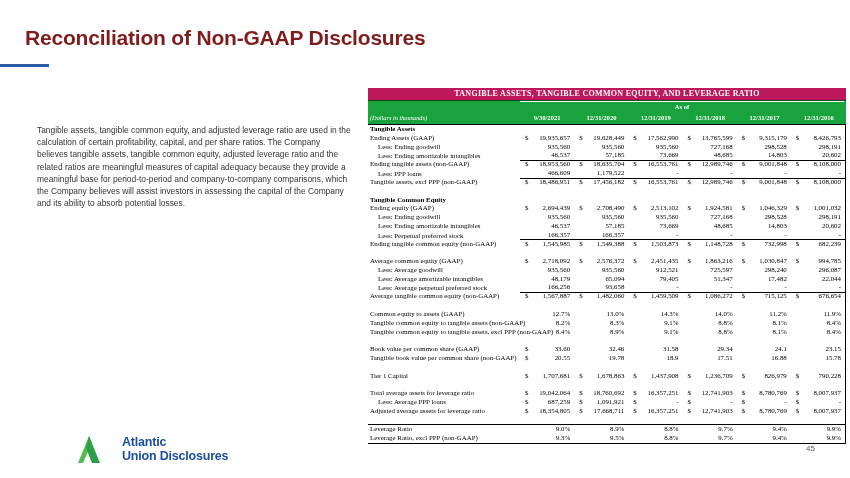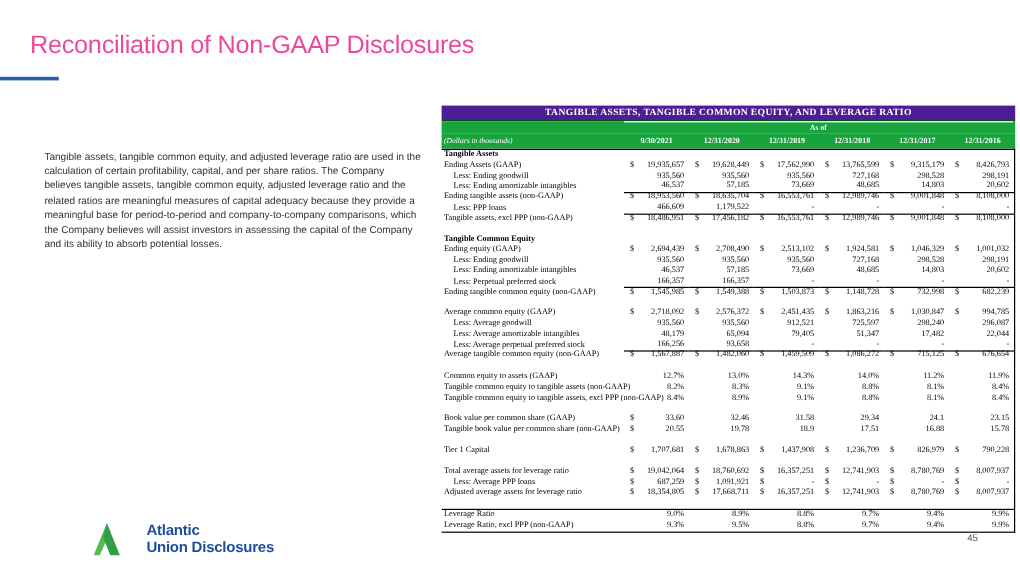--- a/index.html
+++ b/index.html
@@ -1,26 +1,26 @@
 <!DOCTYPE html>
 <html><head>
 <meta charset="utf-8">
 <style>
   html,body{margin:0;padding:0;}
   body{width:850px;height:478px;background:#fff;font-family:"Liberation Sans",sans-serif;position:relative;overflow:hidden;}
   .slide{position:absolute;inset:0;background:#fff;}
 
-  .page-title{position:absolute;left:25px;top:26px;margin:0;font-size:21px;font-weight:normal;color:#ec4899;letter-spacing:-0.2px;}
+  .page-title{position:absolute;left:25px;top:26px;margin:0;font-size:21px;font-weight:bold;color:#7f1d1d;letter-spacing:-0.2px;}
   .accent-bar{position:absolute;left:0;top:64px;width:49px;height:3px;background:#2b5ca8;}
 
   .intro{position:absolute;left:25px;top:112px;width:316px;margin:12px;font-size:8.4px;line-height:1.45;color:#333;}
 
   
   .fin-table{position:absolute;left:368px;top:88px;width:478px;font-family:"Liberation Serif",serif;}
-  .t-title{background:#4c1d95;color:#fff;font-weight:bold;font-size:8px;text-align:center;height:12px;line-height:12px;letter-spacing:0.3px;}
+  .t-title{background:#be185d;color:#fff;font-weight:bold;font-size:8px;text-align:center;height:12px;line-height:12px;letter-spacing:0.3px;}
   .t-sep{height:1px;background:#074d1b;}
   .t-asof{background:#18a33c;position:relative;height:10px;}
   .asof-span{position:absolute;left:152px;right:2px;top:0;border-top:1px solid #fff;text-align:center;color:#fff;font-size:6.5px;font-weight:bold;line-height:9px;}
   .t-cols{background:#18a33c;display:grid;grid-template-columns:152px repeat(6,1fr);height:13px;align-items:end;color:#fff;}
   .t-units{font-style:italic;font-size:6.3px;padding-left:2px;line-height:12px;white-space:nowrap;}
   .t-datecell{font-weight:bold;font-size:6.6px;text-align:center;line-height:12px;}
   .t-body{border-top:1px solid #000;border-bottom:1px solid #000;border-right:1px solid #000;background:#fff;}
   .t-row{display:grid;grid-template-columns:152px repeat(6,1fr);height:8.8px;font-size:6.9px;color:#000;align-items:end;}
   .t-row.topline{border-top:1px solid #000;}
   .t-label{white-space:nowrap;overflow:visible;padding-left:2px;line-height:8.6px;}

